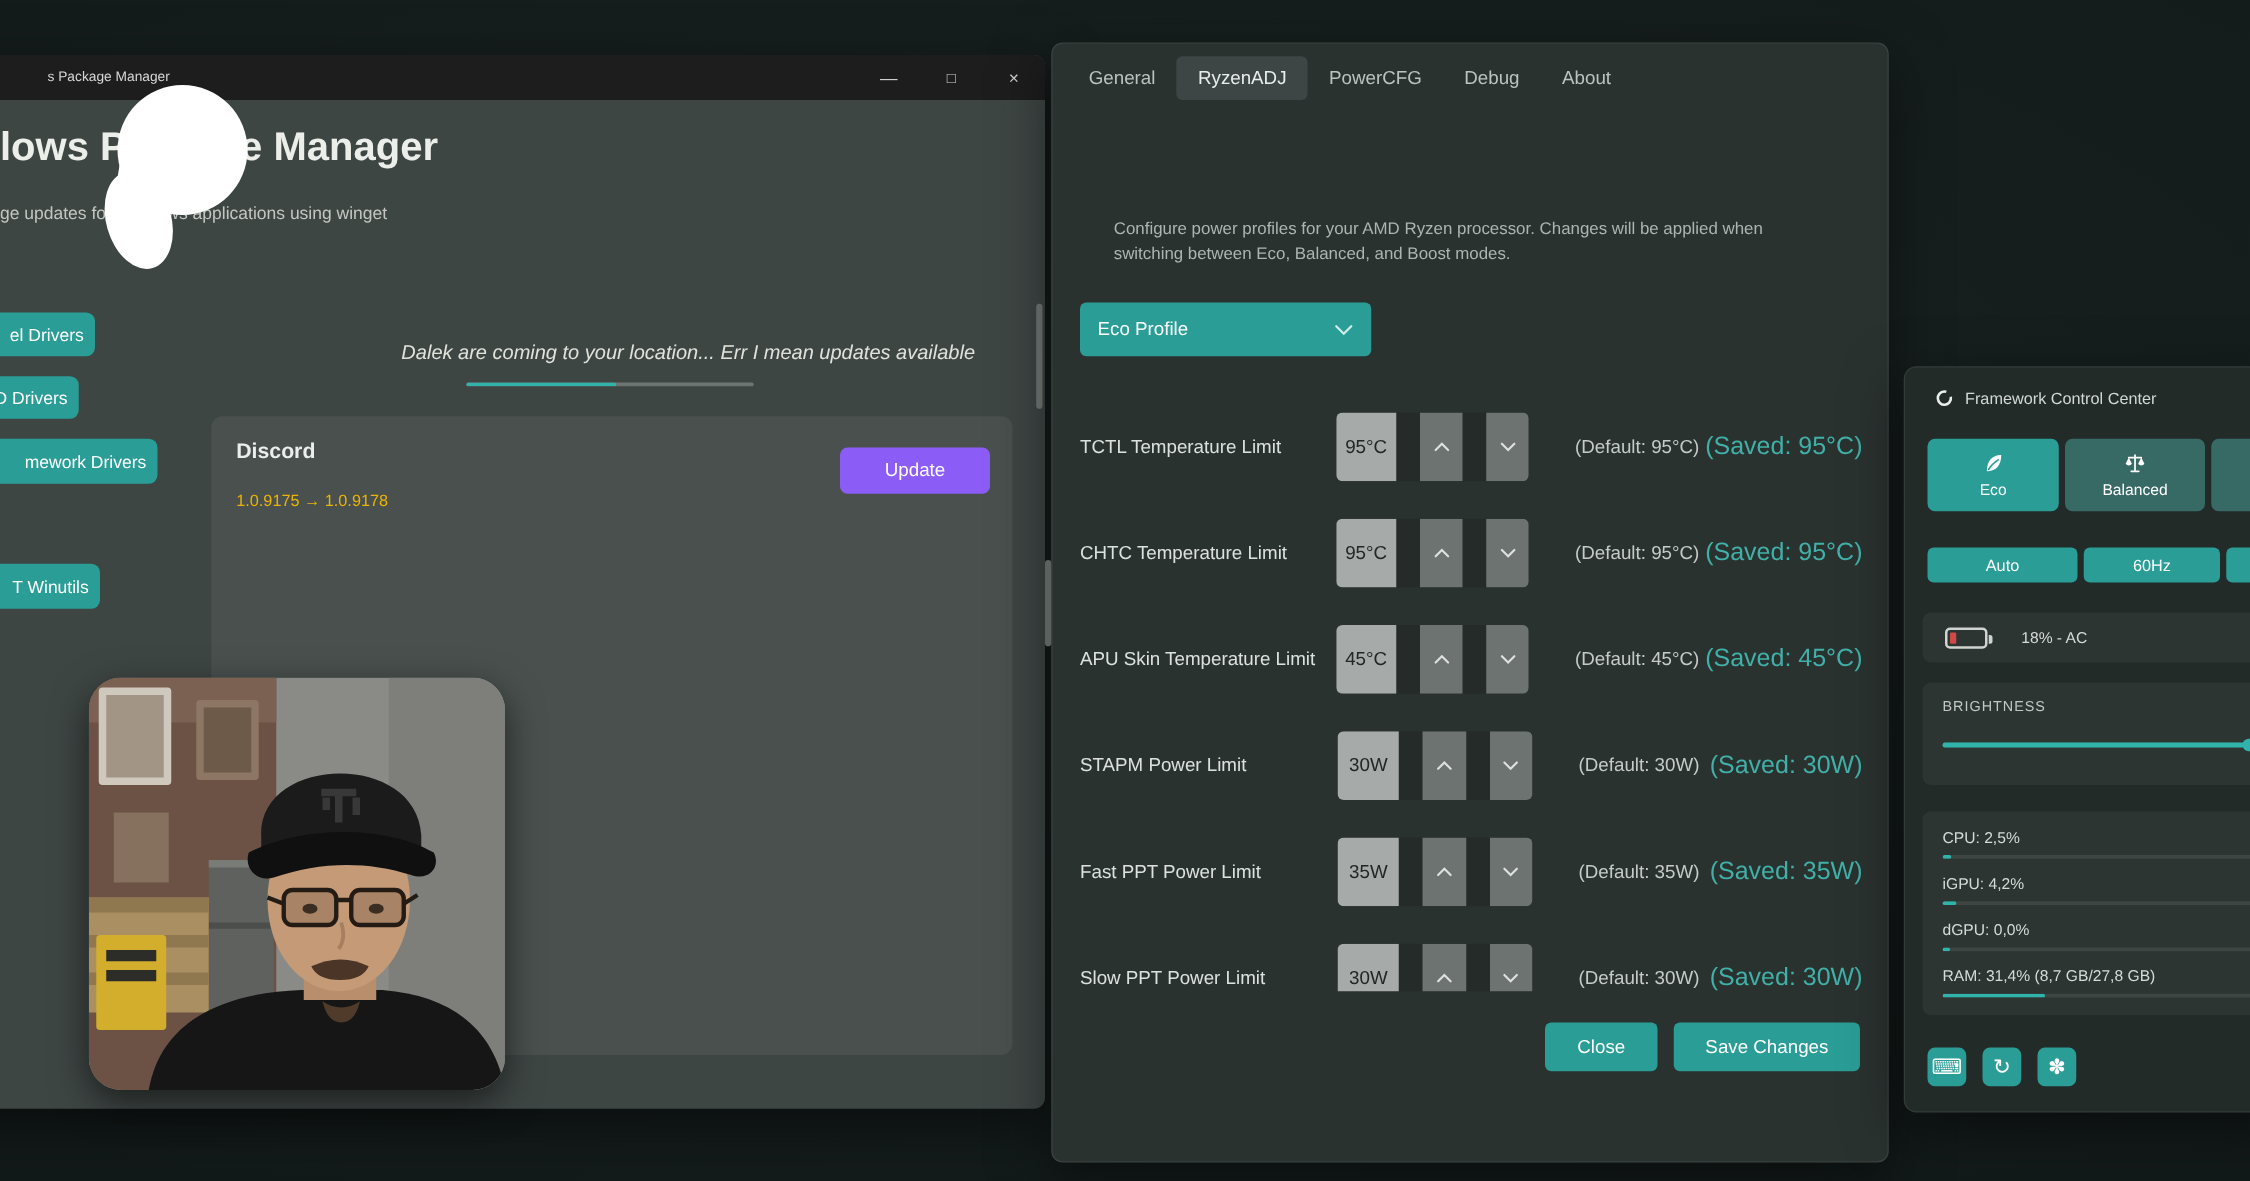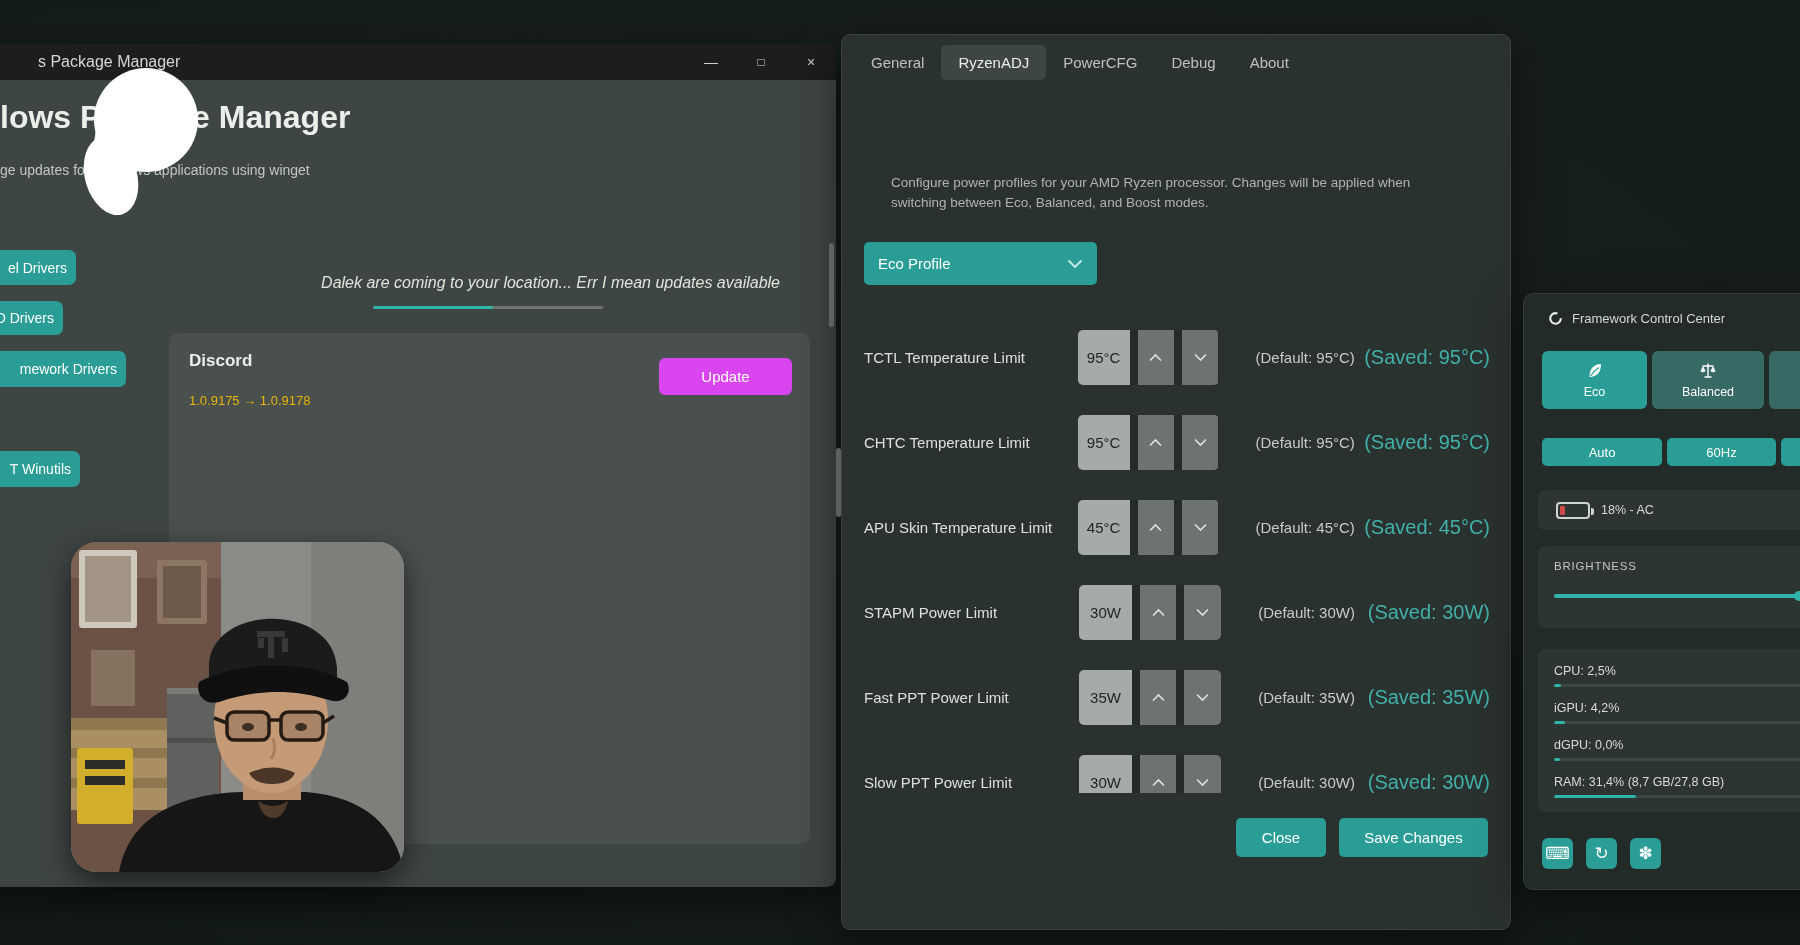--- a/index.html
+++ b/index.html
@@ -8,36 +8,36 @@
     position:relative;
     background:radial-gradient(120% 100% at 50% 40%, #1a2322 0%, #131b1a 65%, #0e1514 100%);
     font-family:"Liberation Sans","DejaVu Sans",sans-serif;
     color:#e4e8e6;
   }
   .window{position:absolute;border-radius:9px;box-shadow:0 14px 46px rgba(0,0,0,.5)}
 
   
   .pm{left:-60px;top:44px;width:896px;height:843px;background:#3e4644;z-index:1}
   .pm-titlebar{position:absolute;left:0;top:0;right:0;height:36px;background:#1d1d1d;border-radius:9px 9px 0 0;display:flex;align-items:center}
-  .pm-title{margin-left:98px;font-size:16px;color:#d6d6d6}
+  .pm-title{margin-left:98px;font-size:11px;color:#d6d6d6}
   .pm-controls{margin-left:auto;display:flex;height:100%}
   .winbtn{width:50px;height:100%;background:none;border:0;color:#cfcfcf;font-size:14px;cursor:pointer;font-family:inherit}
   .winbtn.max{font-size:12px}
   .pm h1{position:absolute;left:60px;top:55px;font-size:32px;font-weight:700;color:#eceeea;white-space:nowrap}
   .pm-sub{position:absolute;left:60px;top:118px;font-size:14px;color:#c3c6c1;white-space:nowrap}
   .side-btn{position:absolute;left:0;background:#2a9d96;border:0;color:#fff;font-size:14px;border-radius:0 7px 7px 0;
     display:flex;align-items:center;justify-content:flex-end;padding-right:9px;cursor:pointer;font-family:inherit;white-space:nowrap}
   .check-btn{position:absolute;left:699px;top:172px;width:173px;height:42px;background:#2a9d96;color:#fff;border:0;border-radius:7px;font-size:15px;cursor:pointer;font-family:inherit}
   .pm-status{position:absolute;left:260px;top:230px;width:580px;text-align:right;font-size:16px;font-style:italic;color:#e2e2dc}
   .pm-progress{position:absolute;left:433px;top:262px;width:230px;height:3px;background:#6e7471;border-radius:2px;overflow:hidden}
   .pm-progress-fill{height:100%;background:#2fb3aa;border-radius:2px}
   .updates-panel{position:absolute;left:229px;top:289px;width:641px;height:511px;background:#49504d;border-radius:9px}
   .upd-name{position:absolute;left:20px;top:18px;font-size:17px;font-weight:700;color:#eaeeec}
   .upd-version{position:absolute;left:20px;top:60px;font-size:13px;color:#eab308}
-  .upd-btn{position:absolute;right:18px;top:25px;width:133px;height:37px;background:#d946ef;color:#fff;border:0;border-radius:6px;font-size:15px;cursor:pointer;font-family:inherit}
+  .upd-btn{position:absolute;right:18px;top:25px;width:120px;height:37px;background:#8b5cf6;color:#fff;border:0;border-radius:6px;font-size:15px;cursor:pointer;font-family:inherit}
   .pm-scroll{position:absolute;left:889px;top:199px;width:5px;height:84px;background:#7c827f;border-radius:3px;opacity:.85}
   .stage-scroll{position:absolute;left:836px;top:448px;width:5px;height:69px;background:#6f7573;border-radius:3px;z-index:4;opacity:.8}
 
   .blob{position:absolute;left:78px;top:68px;z-index:3}
 
   
   .webcam{position:absolute;left:71px;top:542px;width:333px;height:330px;border-radius:26px;overflow:hidden;z-index:6;box-shadow:0 10px 30px rgba(0,0,0,.55)}
 
   
   .ryz{left:841px;top:34px;width:670px;height:896px;background:#2a3230;border:1px solid #3a423f;z-index:2}
@@ -45,21 +45,21 @@
   .tab{padding:9px 17px;font-size:15px;color:#bcc2bf;border-radius:5px;cursor:pointer;white-space:nowrap}
   .tab.active{background:#3d4644;color:#e9edeb}
   .ryz h2{position:absolute;left:22px;top:86px;font-size:25px;font-weight:700;color:#eef2f0}
   .ryz-desc{position:absolute;left:49px;top:138px;width:545px;font-size:13.5px;line-height:1.5;color:#adb4b1}
   .dropdown{position:absolute;left:22px;top:207px;width:233px;height:43px;background:#2a9d96;border:0;border-radius:5px;
     display:flex;align-items:center;padding:0 14px;color:#fff;font-size:15px;cursor:pointer;font-family:inherit}
   .dropdown svg{margin-left:auto}
   .rows{position:absolute;left:22px;top:280px;width:626px;height:478px;overflow:hidden}
   .row{height:85px;display:flex;align-items:center}
   .row-label{width:232px;font-size:15px;color:#dce1de}
-  .spin{display:flex;height:55px;border-radius:5px;overflow:hidden;background:#242b29;gap:8px}
+  .spin{display:flex;height:55px;border-radius:5px;overflow:hidden;background:#242b29;gap:19px}
   .spin-val{width:57px;background:#a6aaa8;color:#20262​4;color:#212725;font-size:15px;display:flex;align-items:center;justify-content:center;font-weight:500}
   .spin-btn{width:40px;background:#6d7370;border:0;display:flex;align-items:center;justify-content:center;cursor:pointer}
   .row-default{margin-left:37px;width:118px;font-size:15px;color:#c6cbc8;white-space:nowrap}
   .row-saved{margin-left:0;font-size:20px;color:#41b0a8;white-space:nowrap}
   .ryz-footer-btn{position:absolute;top:783px;height:39px;background:#2a9d96;color:#fff;border:0;border-radius:5px;font-size:15px;cursor:pointer;font-family:inherit}
   .btn-close{left:394px;width:90px}
   .btn-save{left:497px;width:149px}
 
   
   .cc{left:1523px;top:293px;width:307px;height:597px;background:#232b29;border:1px solid #343c3a;border-radius:10px;z-index:2}
@@ -71,21 +71,21 @@
   .mode-dim{background:#376965}
   .mode-balanced{width:112px}
   .rates{position:absolute;left:18px;top:144px;display:flex;gap:5px}
   .rate-btn{width:120px;height:28px;border:0;border-radius:5px;background:#2a9d96;color:#fff;font-size:13px;cursor:pointer;font-family:inherit}
   .rate-60{width:109px}
   .cc-card{position:absolute;left:14px;width:292px;background:#2c3532;border-radius:7px}
   .battery-card{top:196px;height:40px;display:flex;align-items:center;padding-left:18px}
   .battery{position:relative;width:34px;height:17px;border:2px solid #cfd4d1;border-radius:4px}
   .battery-fill{position:absolute;left:2px;top:2px;bottom:2px;background:#d04848;border-radius:1px}
   .battery-nub{position:absolute;right:-6px;top:4px;width:3px;height:7px;background:#cfd4d1;border-radius:0 2px 2px 0}
-  .battery-label{margin-left:11px;font-size:12.5px;color:#d6dbd8}
+  .battery-label{margin-left:27px;font-size:12.5px;color:#d6dbd8}
   .bright-card{top:252px;height:82px}
   .bright-label{position:absolute;left:16px;top:14px;font-size:11.5px;letter-spacing:.8px;color:#c2c7c4}
   .slider{position:absolute;left:16px;top:48px;width:262px;height:4px;background:#3e4643;border-radius:2px}
   .slider-fill{position:relative;height:100%;background:#2fb3aa;border-radius:2px}
   .slider-thumb{position:absolute;right:-4px;top:-3px;width:10px;height:10px;border-radius:50%;background:#2fb3aa}
   .stats-card{top:355px;height:163px;padding:12px 16px}
   .stat-label{font-size:12.5px;color:#d6dbd8;white-space:nowrap}
   .stat-bar{margin:5px 0 11px;width:260px;height:3px;background:#3e4643;border-radius:2px;overflow:hidden}
   .stat-fill{height:100%;background:#2fb3aa;min-width:6px;border-radius:2px}
   .cc-footer{position:absolute;left:18px;top:544px;display:flex;gap:13px}

